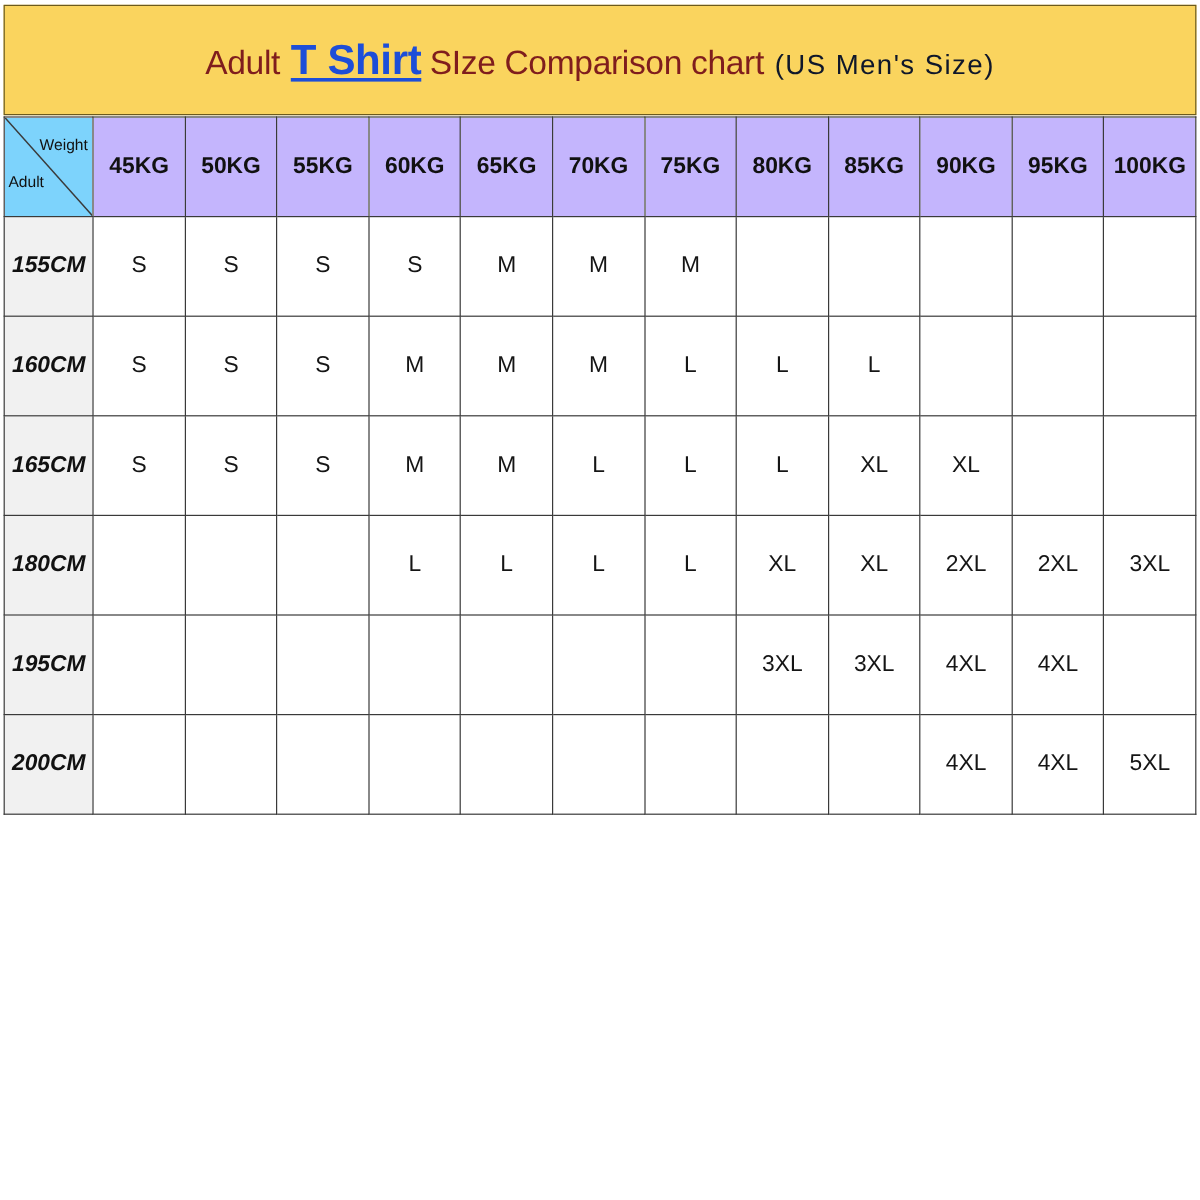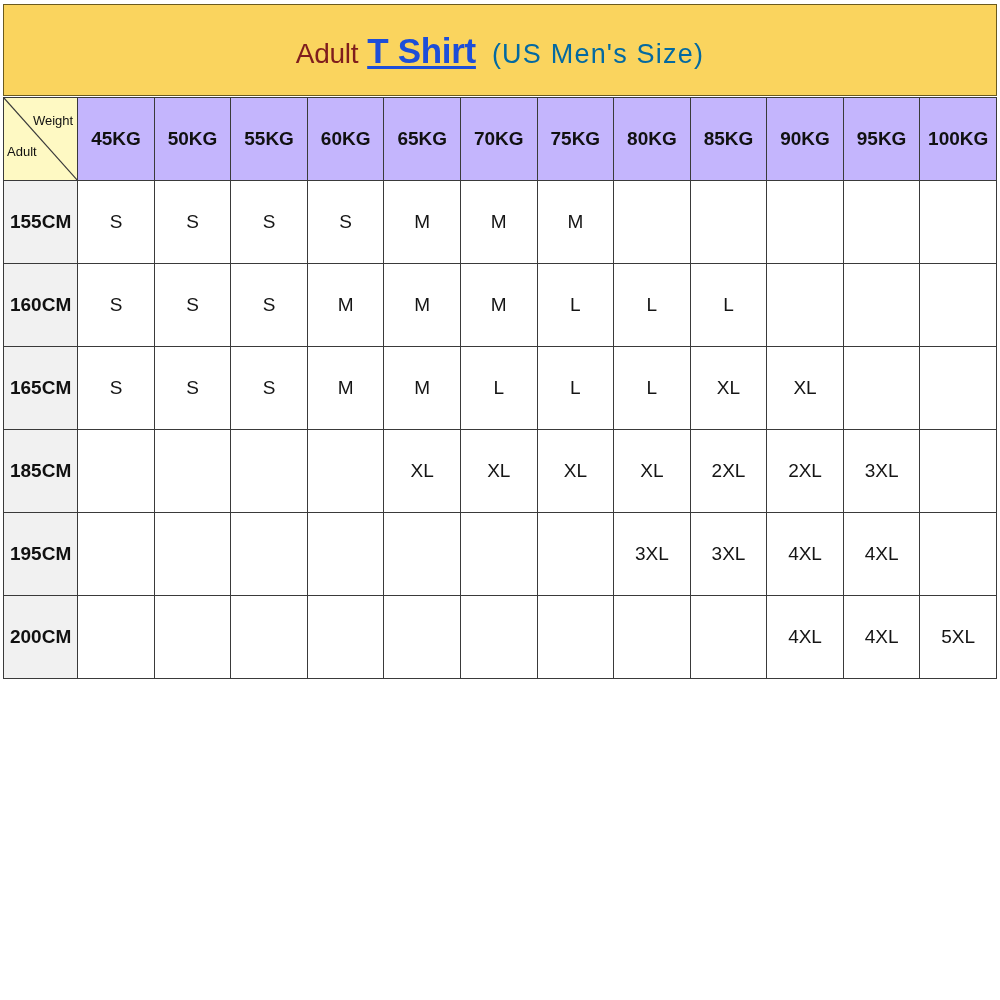--- a/index.html
+++ b/index.html
@@ -37,22 +37,22 @@
   }
   .t-green{
     color:#1d4ed8;
     font-size:35px;
     font-weight:bold;
     text-decoration:underline;
     text-underline-offset:3px;
     letter-spacing:-0.3px;
   }
   .t-sub{
-    color:#0369a1;
-    font-size:27px;
+    color:#0f172a;
+    font-size:23px;
     font-weight:normal;
     letter-spacing:1.2px;
   }
   .sp{width:9px;display:inline-block;}
   .sp-sm{width:7px;display:inline-block;}
 
   
   table{
     position:absolute;
     left:3px;top:97px;
@@ -79,38 +79,39 @@
     font-weight:bold;
     font-size:19px;
     color:#111111;
   }
   tbody tr{height:82px;}
   tbody th.rh{
     background:#F1F1F1;
     font-weight:bold;
     font-size:19px;
     color:#111111;
+    font-style:italic;
   }
   td.cell{height:82px;background:#ffffff;}
 
   
   .sz-S   {background:#FBDD85;}
   .sz-M   {background:#9DC3E6;}
   .sz-L   {background:#2E75B6;}
   .sz-XL  {background:#767676;}
   .sz-2XL {background:#4E7B2E;}
   .sz-3XL {background:#C55A11;}
   .sz-4XL {background:#FCD870;}
   .sz-5XL {background:#FF0000;}
   .sz-    {background:#ffffff;}
 
   
   .corner{
     position:relative;
-    background:#fef9c3;
+    background:#7dd3fc;
     padding:0;
   }
   .corner .diag{
     position:absolute;inset:0;
     width:100%;height:100%;
     display:block;
   }
   .corner .lbl-weight{
     position:absolute;
     right:4px;top:16px;
@@ -132,20 +133,21 @@
 <body>
 
 <div id="page">
 
   <div class="banner">
     <div class="title-line">
       <span class="t-orange">Adult</span>
       <span class="sp"></span>
       <span class="t-green">T Shirt</span>
       <span class="sp-sm"></span>
+      <span class="t-orange">SIze Comparison chart</span>
       <span class="sp"></span>
       <span class="t-sub">(US Men's Size)</span>
     </div>
   </div>
 
   <table>
     <colgroup id="cols">
         <col class="rowhead">
         <col class="datacol">
         <col class="datacol">
@@ -223,33 +225,33 @@
           <td class="cell sz-M">M</td>
           <td class="cell sz-L">L</td>
           <td class="cell sz-L">L</td>
           <td class="cell sz-L">L</td>
           <td class="cell sz-XL">XL</td>
           <td class="cell sz-XL">XL</td>
           <td class="cell sz-"></td>
           <td class="cell sz-"></td>
         </tr>
         <tr>
-          <th class="rh">185CM</th>
-          <td class="cell sz-"></td>
-          <td class="cell sz-"></td>
-          <td class="cell sz-"></td>
-          <td class="cell sz-"></td>
-          <td class="cell sz-XL">XL</td>
-          <td class="cell sz-XL">XL</td>
+          <th class="rh">180CM</th>
+          <td class="cell sz-"></td>
+          <td class="cell sz-"></td>
+          <td class="cell sz-"></td>
+          <td class="cell sz-L">L</td>
+          <td class="cell sz-L">L</td>
+          <td class="cell sz-L">L</td>
+          <td class="cell sz-L">L</td>
           <td class="cell sz-XL">XL</td>
           <td class="cell sz-XL">XL</td>
           <td class="cell sz-2XL">2XL</td>
           <td class="cell sz-2XL">2XL</td>
           <td class="cell sz-3XL">3XL</td>
-          <td class="cell sz-"></td>
         </tr>
         <tr>
           <th class="rh">195CM</th>
           <td class="cell sz-"></td>
           <td class="cell sz-"></td>
           <td class="cell sz-"></td>
           <td class="cell sz-"></td>
           <td class="cell sz-"></td>
           <td class="cell sz-"></td>
           <td class="cell sz-"></td>

